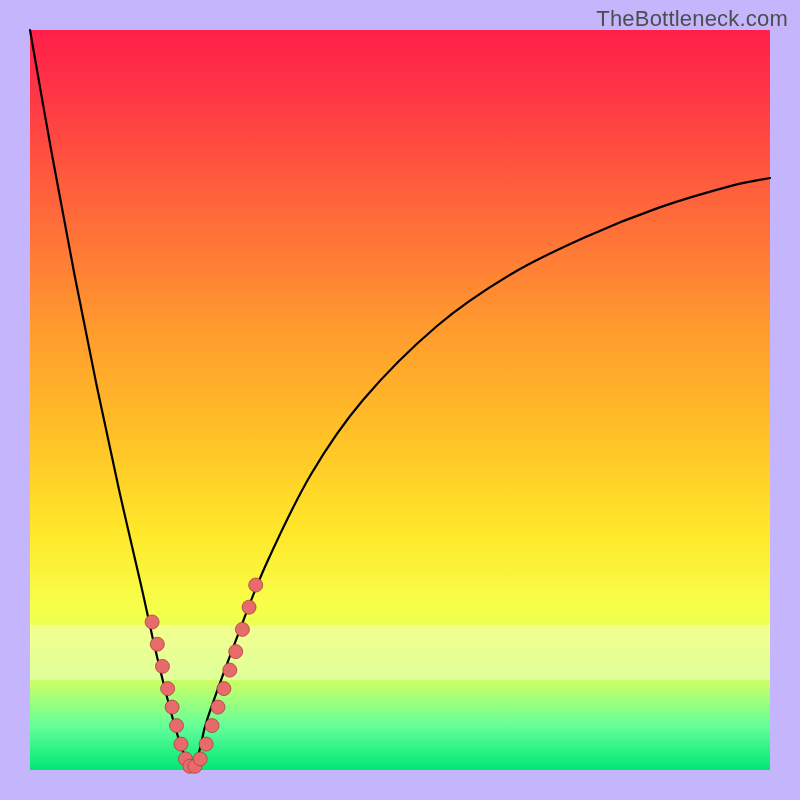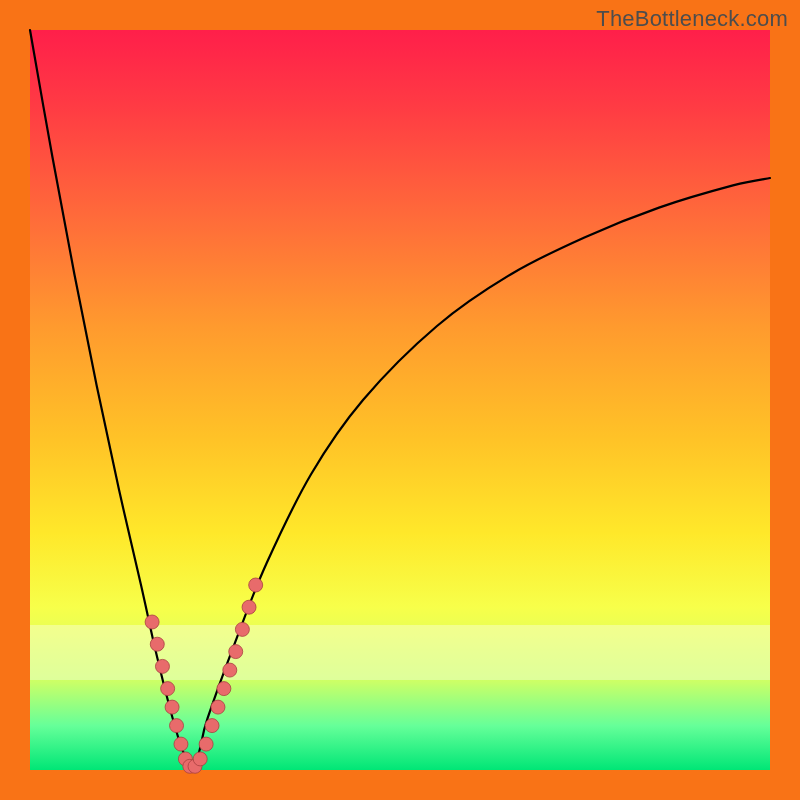--- a/index.html
+++ b/index.html
@@ -8,21 +8,21 @@
     width: 800px;
     height: 800px;
     overflow: hidden;
     background: #000;
     font-family: Arial, Helvetica, sans-serif;
   }
   .frame {
     position: absolute;
     left: 0; top: 0;
     width: 800px; height: 800px;
-    background: #f97316;
+    background: #c4b5fd;
   }
   .plot-area {
     position: absolute;
     left: 30px;
     top: 30px;
     width: 740px;
     height: 740px;
     background: linear-gradient(to bottom,
       #ff1f4a 0%,
       #ff3a44 10%,

